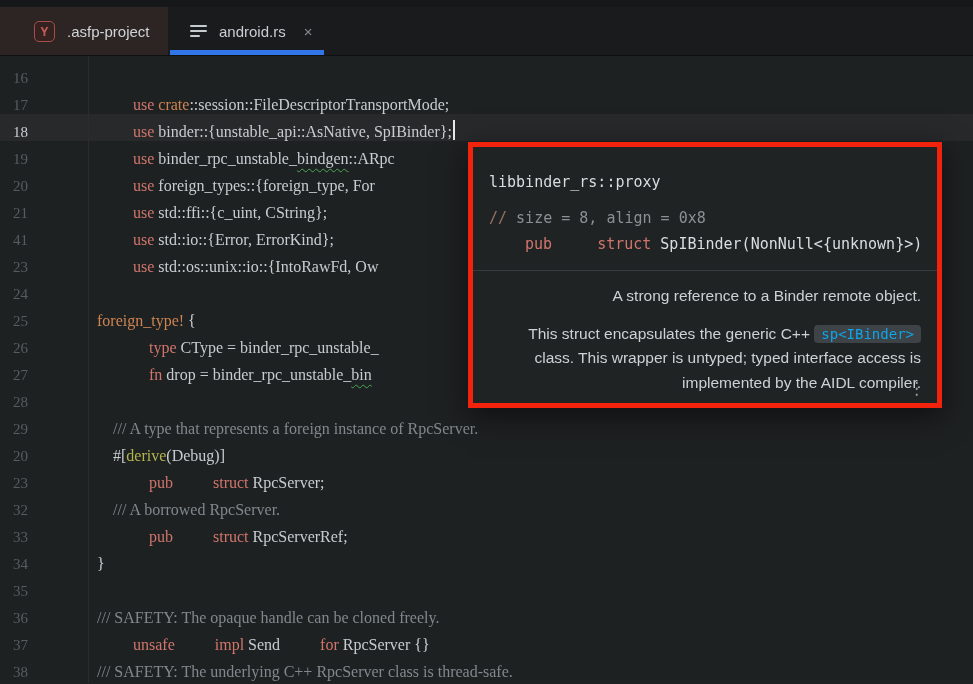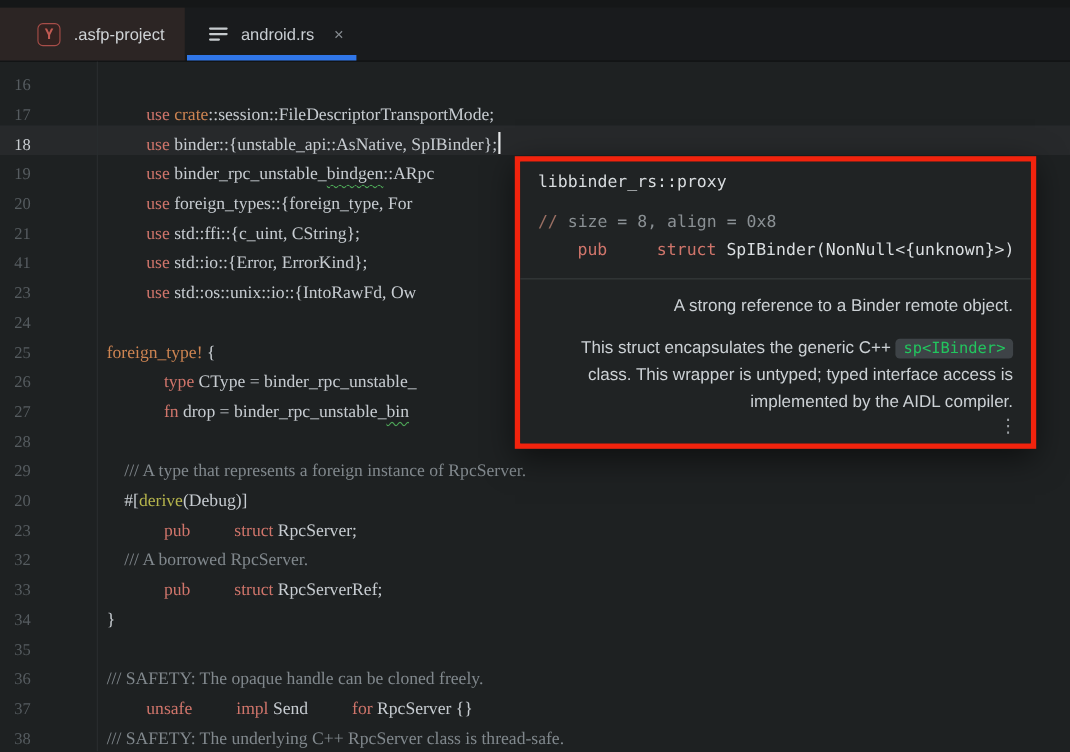--- a/index.html
+++ b/index.html
@@ -110,35 +110,35 @@
     width:474px;height:266px;
     border:5px solid var(--annotation-red);
     box-shadow:0 8px 28px rgba(0,0,0,.55);
     z-index:5;
   }
   .popup{
     width:100%;height:100%;background:var(--bg-popup);
     font-family:"DejaVu Sans Mono", monospace;
     position:relative;color:var(--c-white);
   }
-  .popup-head{padding:9px 16px 0 16px;}
+  .popup-head{padding:26px 16px 0 16px;}
   .popup-breadcrumb{font-size:15px;color:#d8dcdf;}
   .popup-sig{margin-top:14px;font-size:15px;line-height:26px;white-space:pre;}
   .sig-slash{color:var(--c-slash);}
   .sig-comment{color:var(--c-comment);}
   .popup-divider{margin-top:13px;border-top:1px solid #383c3e;}
   .popup-body{
     padding:13px 16px 0 16px;
     font-family:"Liberation Sans", sans-serif;
     font-size:15.5px;color:#ccd1d5;line-height:24.5px;text-align:right;
   }
   .popup-body p + p{margin-top:13px;}
   .code-chip{
     font-family:"DejaVu Sans Mono", monospace;
-    font-size:14px;background:#3e4347;color:#22c55e;
+    font-size:14px;background:#3e4347;color:#0ea5e9;
     border-radius:4px;padding:1px 7px;
   }
   .more-btn{
     position:absolute;right:12px;bottom:6px;
     color:#9ba0a4;font-size:17px;line-height:1;
     font-family:"DejaVu Sans", sans-serif;cursor:default;
   }
 </style>
 </head>
 <body>

